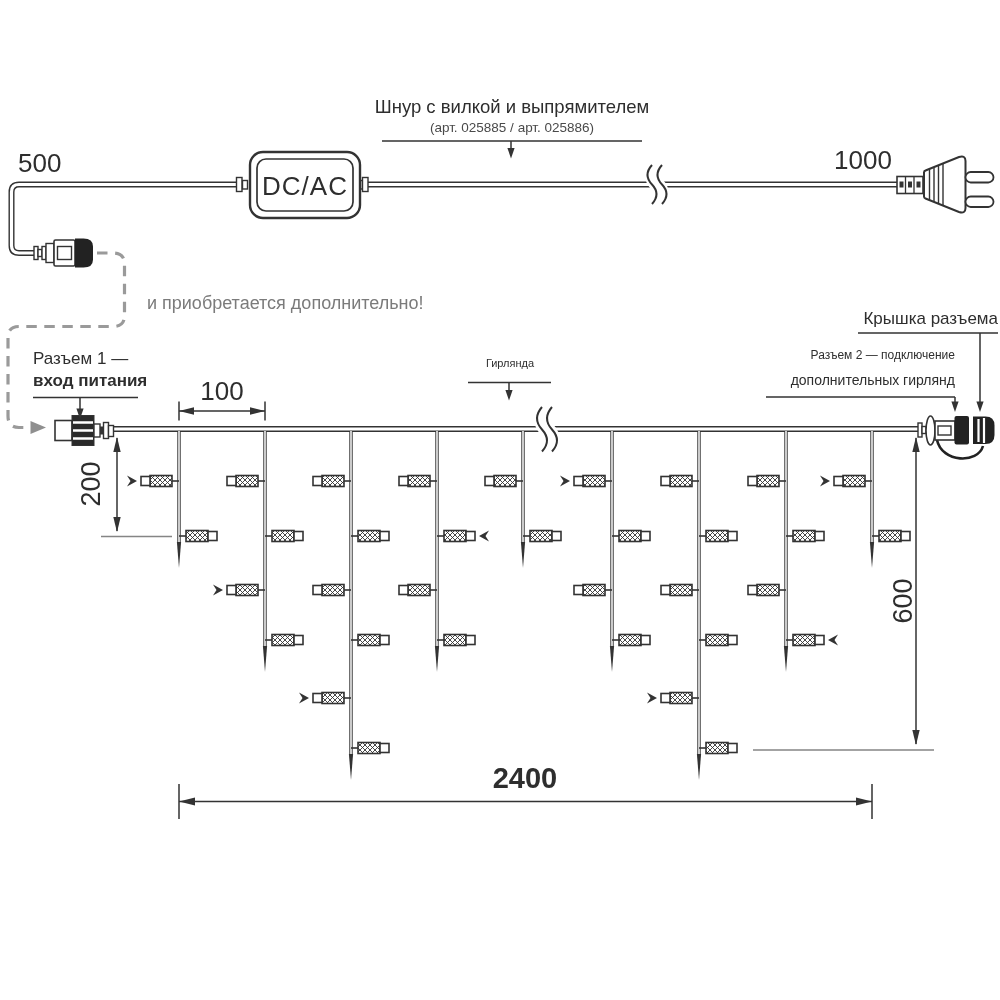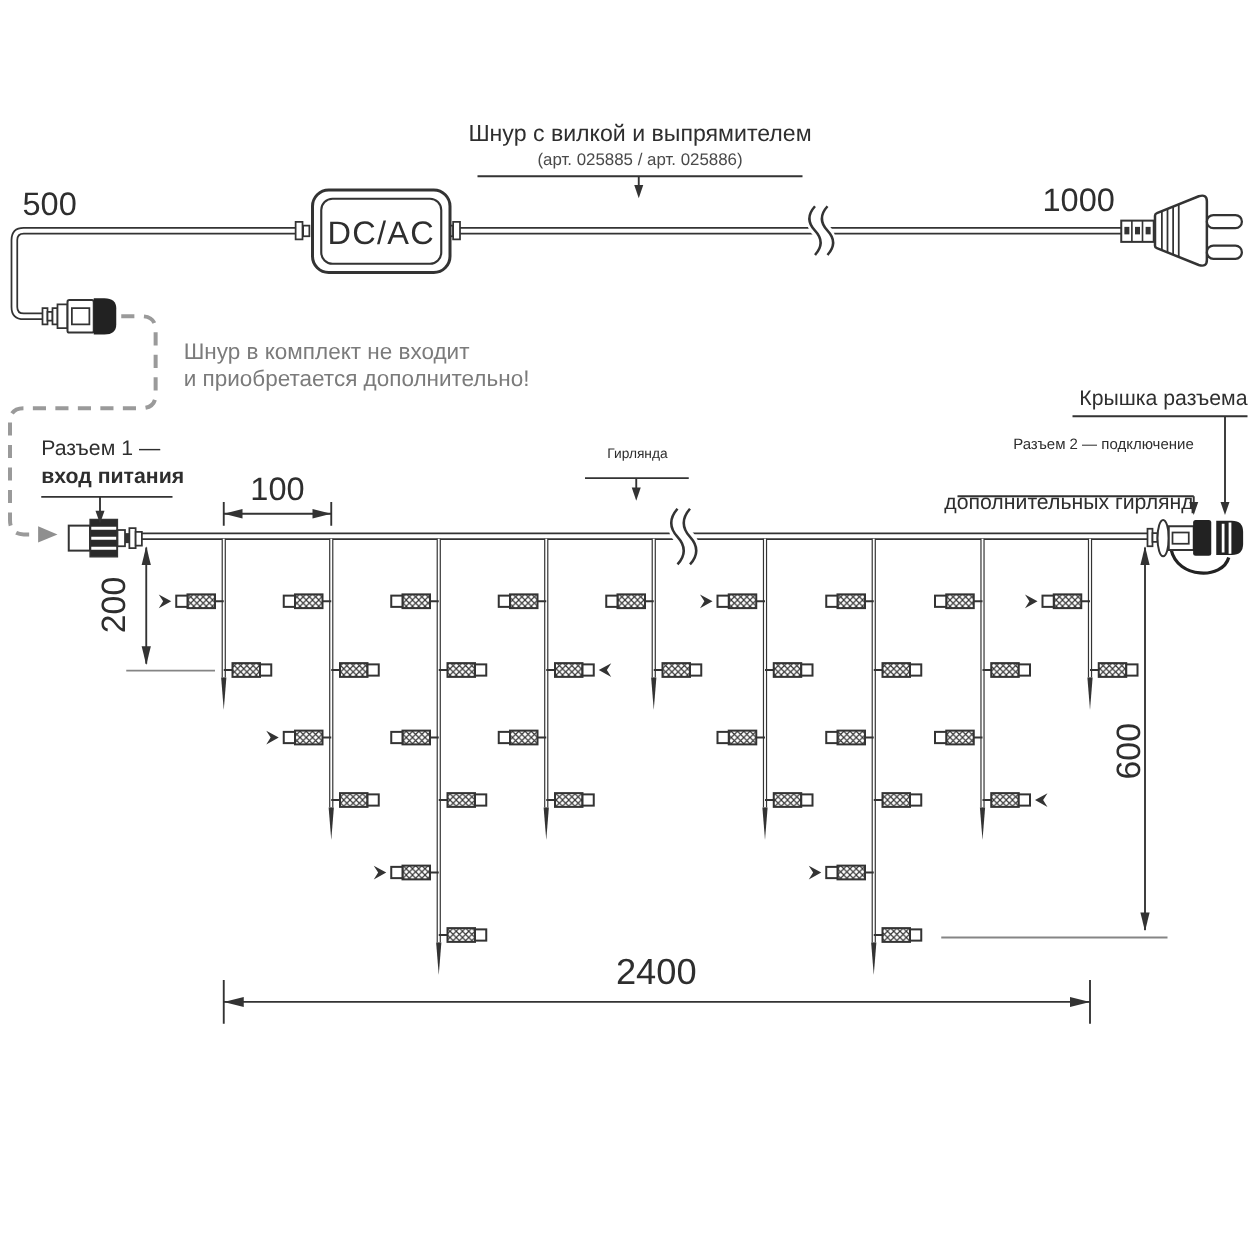--- a/index.html
+++ b/index.html
@@ -299,31 +299,30 @@
 </svg>
 
 <div class="lbl" style="left:18px;top:149px;font-size:26px;">500</div>
 <div class="lbl" style="left:834px;top:146px;font-size:26px;">1000</div>
 
 <div class="lbl center" style="left:352px;top:96px;width:320px;font-size:18.5px;">Шнур с вилкой и выпрямителем</div>
 <div class="lbl center sub" style="left:352px;top:120px;width:320px;font-size:13.5px;">(арт. 025885 /  арт. 025886)</div>
 
 <div class="lbl center" style="left:250px;top:172px;width:110px;font-size:26px;letter-spacing:1px;">DC/AC</div>
 
-<div class="lbl gray" style="left:147px;top:271px;font-size:18px;">Шнур в комплект не входит</div>
 <div class="lbl gray" style="left:147px;top:293px;font-size:18px;">и приобретается дополнительно!</div>
 
 <div class="lbl" style="left:33px;top:349px;font-size:17px;">Разъем 1 —</div>
 <div class="lbl" style="left:33px;top:371px;font-size:17px;font-weight:bold;">вход питания</div>
 
 <div class="lbl center" style="left:440px;top:357px;width:140px;font-size:11px;">Гирлянда</div>
 
 <div class="lbl right" style="left:800px;top:309px;width:198px;font-size:17px;">Крышка разъема</div>
 
 <div class="lbl right" style="left:705px;top:349px;width:250px;font-size:12px;">Разъем 2 — подключение</div>
-<div class="lbl right" style="left:705px;top:372px;width:250px;font-size:17px;margin-top:20px;">дополнительных гирлянд</div>
+<div class="lbl right" style="left:705px;top:372px;width:250px;font-size:14px;">дополнительных гирлянд</div>
 
 <div class="lbl center" style="left:162px;top:377px;width:120px;font-size:26px;">100</div>
 <div class="lbl center rot" style="left:36px;top:469px;width:110px;height:30px;font-size:27px;">200</div>
 <div class="lbl center rot" style="left:848px;top:586px;width:110px;height:30px;font-size:27px;">600</div>
-<div class="lbl center" style="left:465px;top:762px;width:120px;font-size:29px;">2400</div>
+<div class="lbl center" style="left:465px;top:762px;width:120px;font-size:29px;font-weight:bold;">2400</div>
 
 </div>
 
 </body></html>

